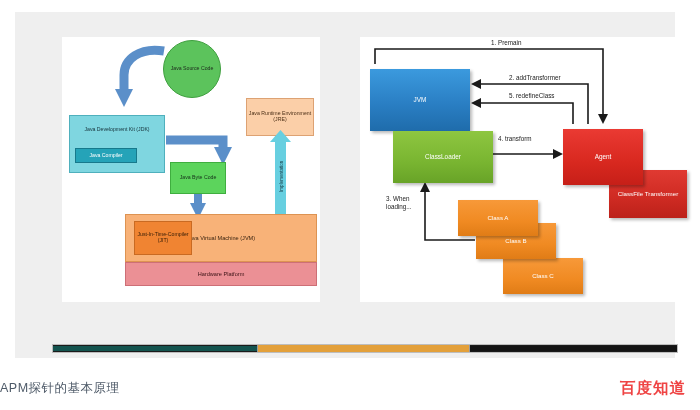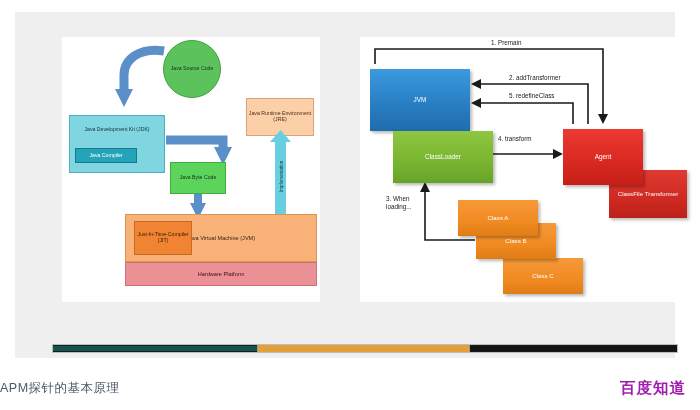--- a/index.html
+++ b/index.html
@@ -128,21 +128,21 @@
   #scrub-orange{position:absolute;left:204px;top:0;width:213px;height:7px;
               background:#e3a03a;border-left:1px solid #9a9a9a;
               border-right:1px solid #9a9a9a;box-sizing:border-box;}
   #scrub-rest{position:absolute;left:417px;top:1px;right:0;height:5px;
               background:#141414;}
 
   
   #caption{position:absolute;left:0;top:380px;width:700px;text-align:left;
            font-size:12.5px;color:#4e5a68;letter-spacing:.5px;}
   #watermark{position:absolute;right:14px;top:378px;font-size:15.5px;
-             font-weight:bold;color:#a21caf;letter-spacing:1px;}
+             font-weight:bold;color:#ef4444;letter-spacing:1px;}
 </style>
 </head>
 <body>
 
 <div id="page-frame">
 
   <div class="panel" id="panel-left"></div>
 
   <svg style="position:absolute;left:47px;top:25px;width:258px;height:265px;overflow:visible">
 

